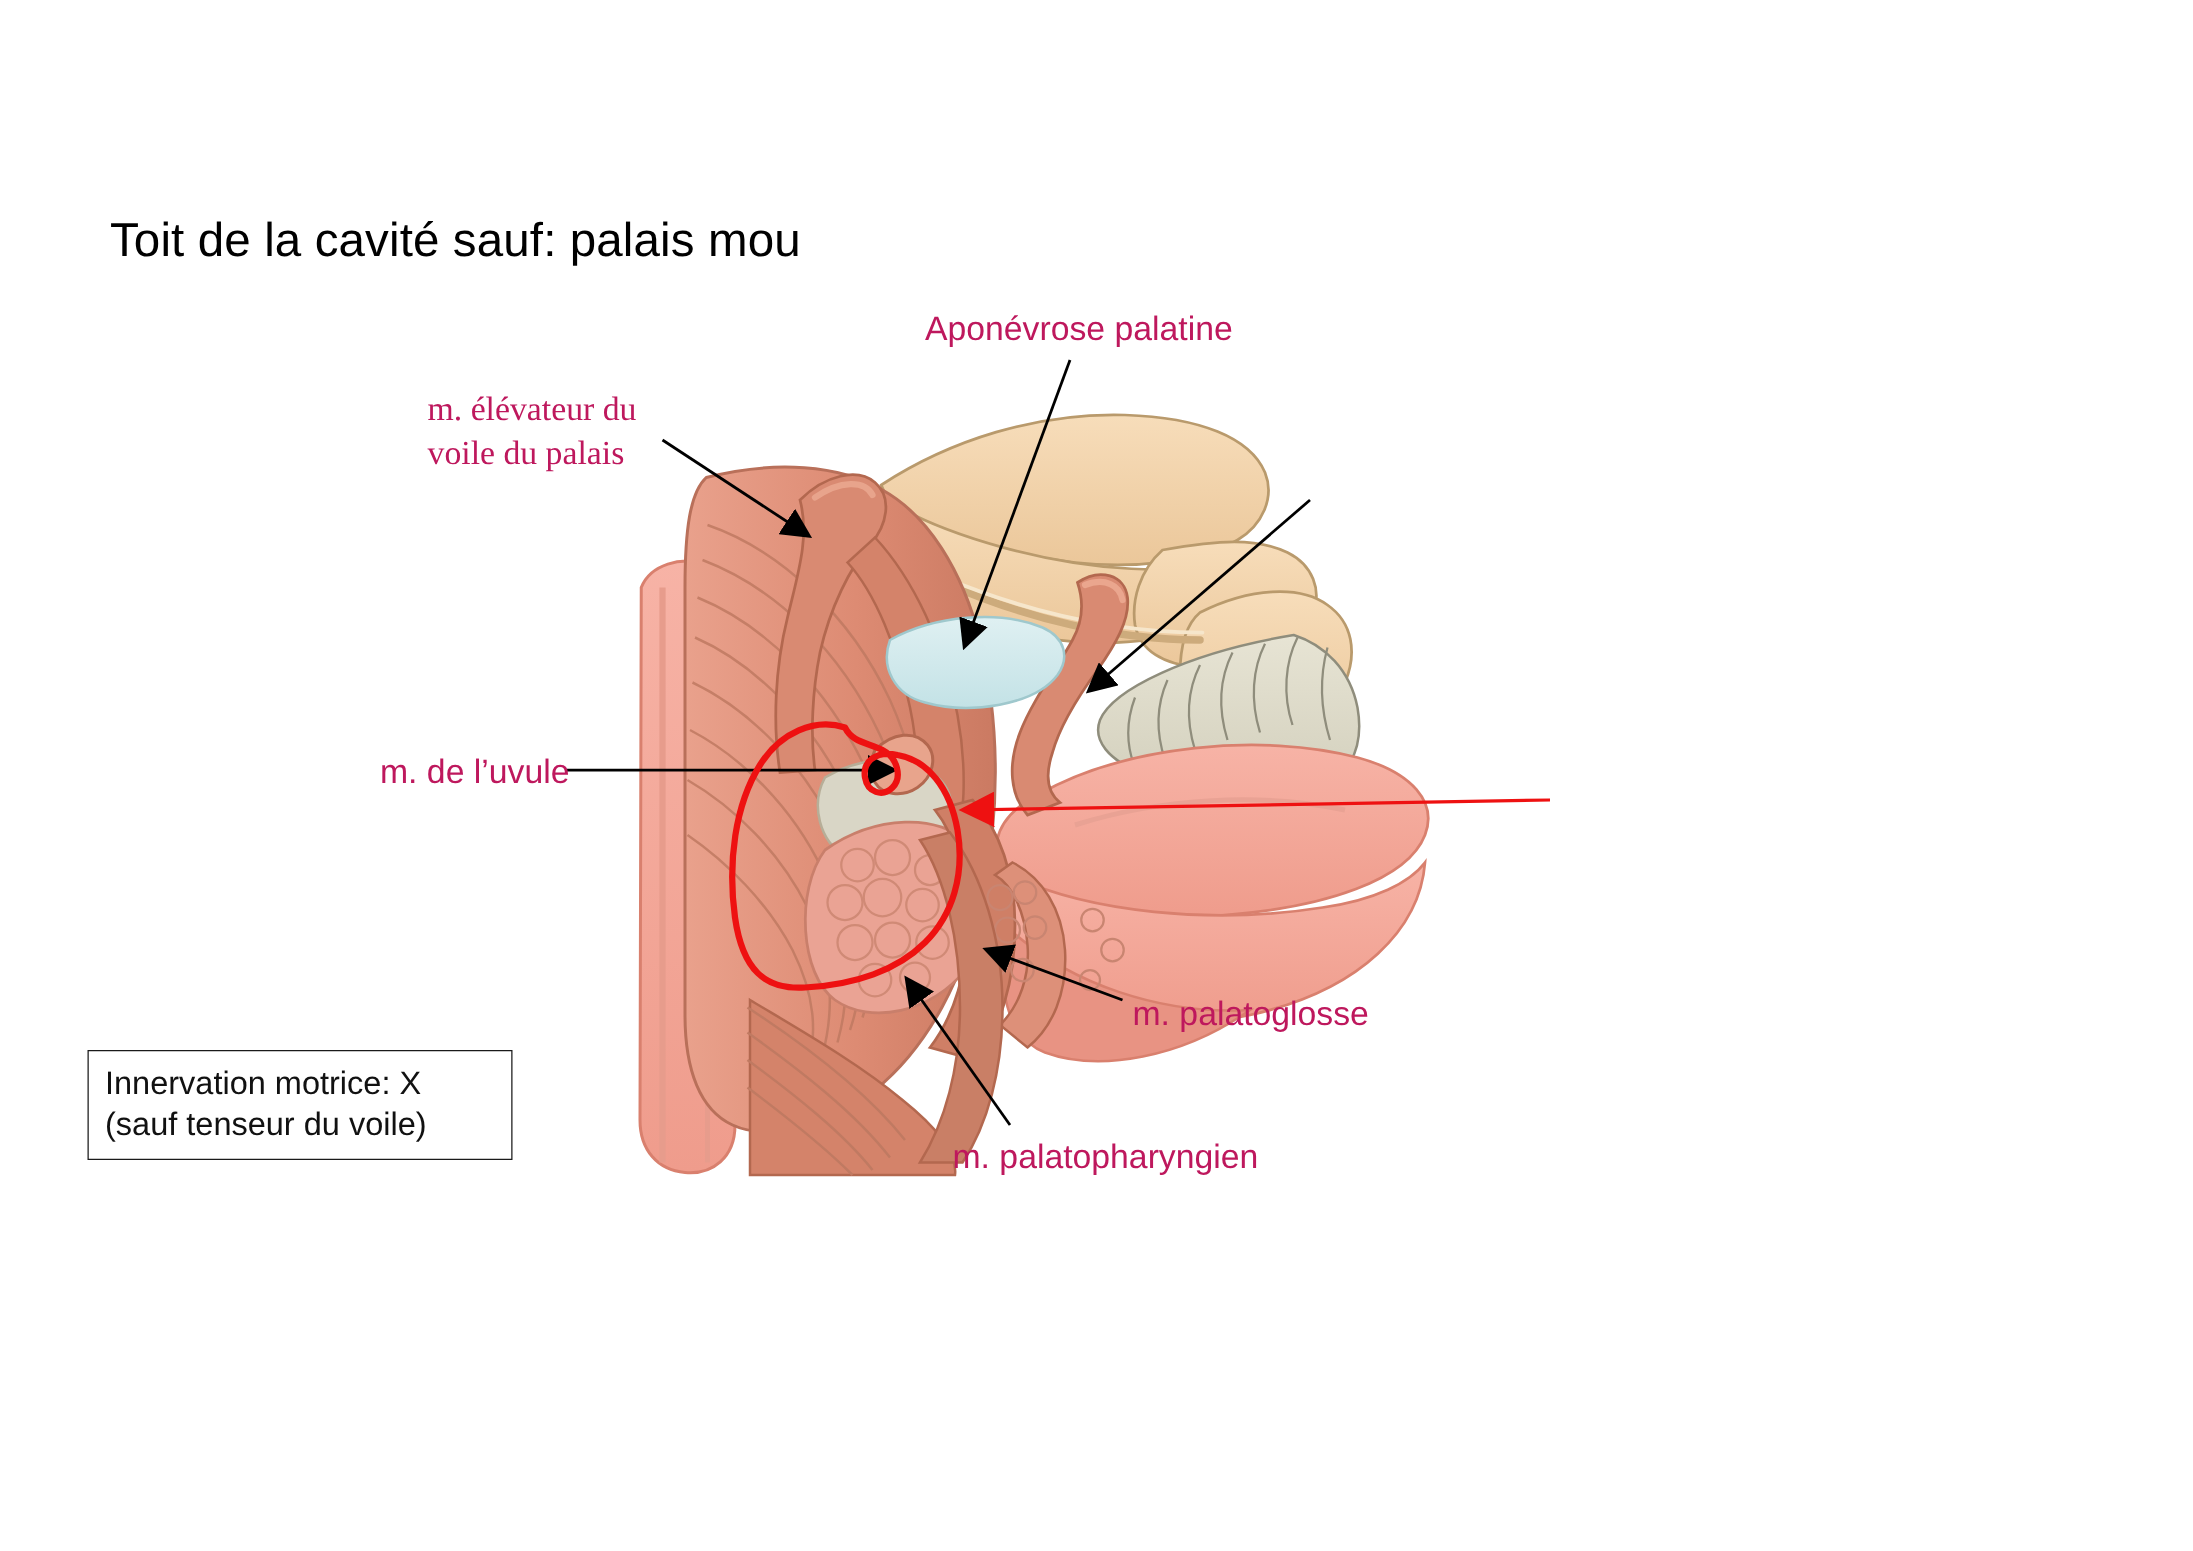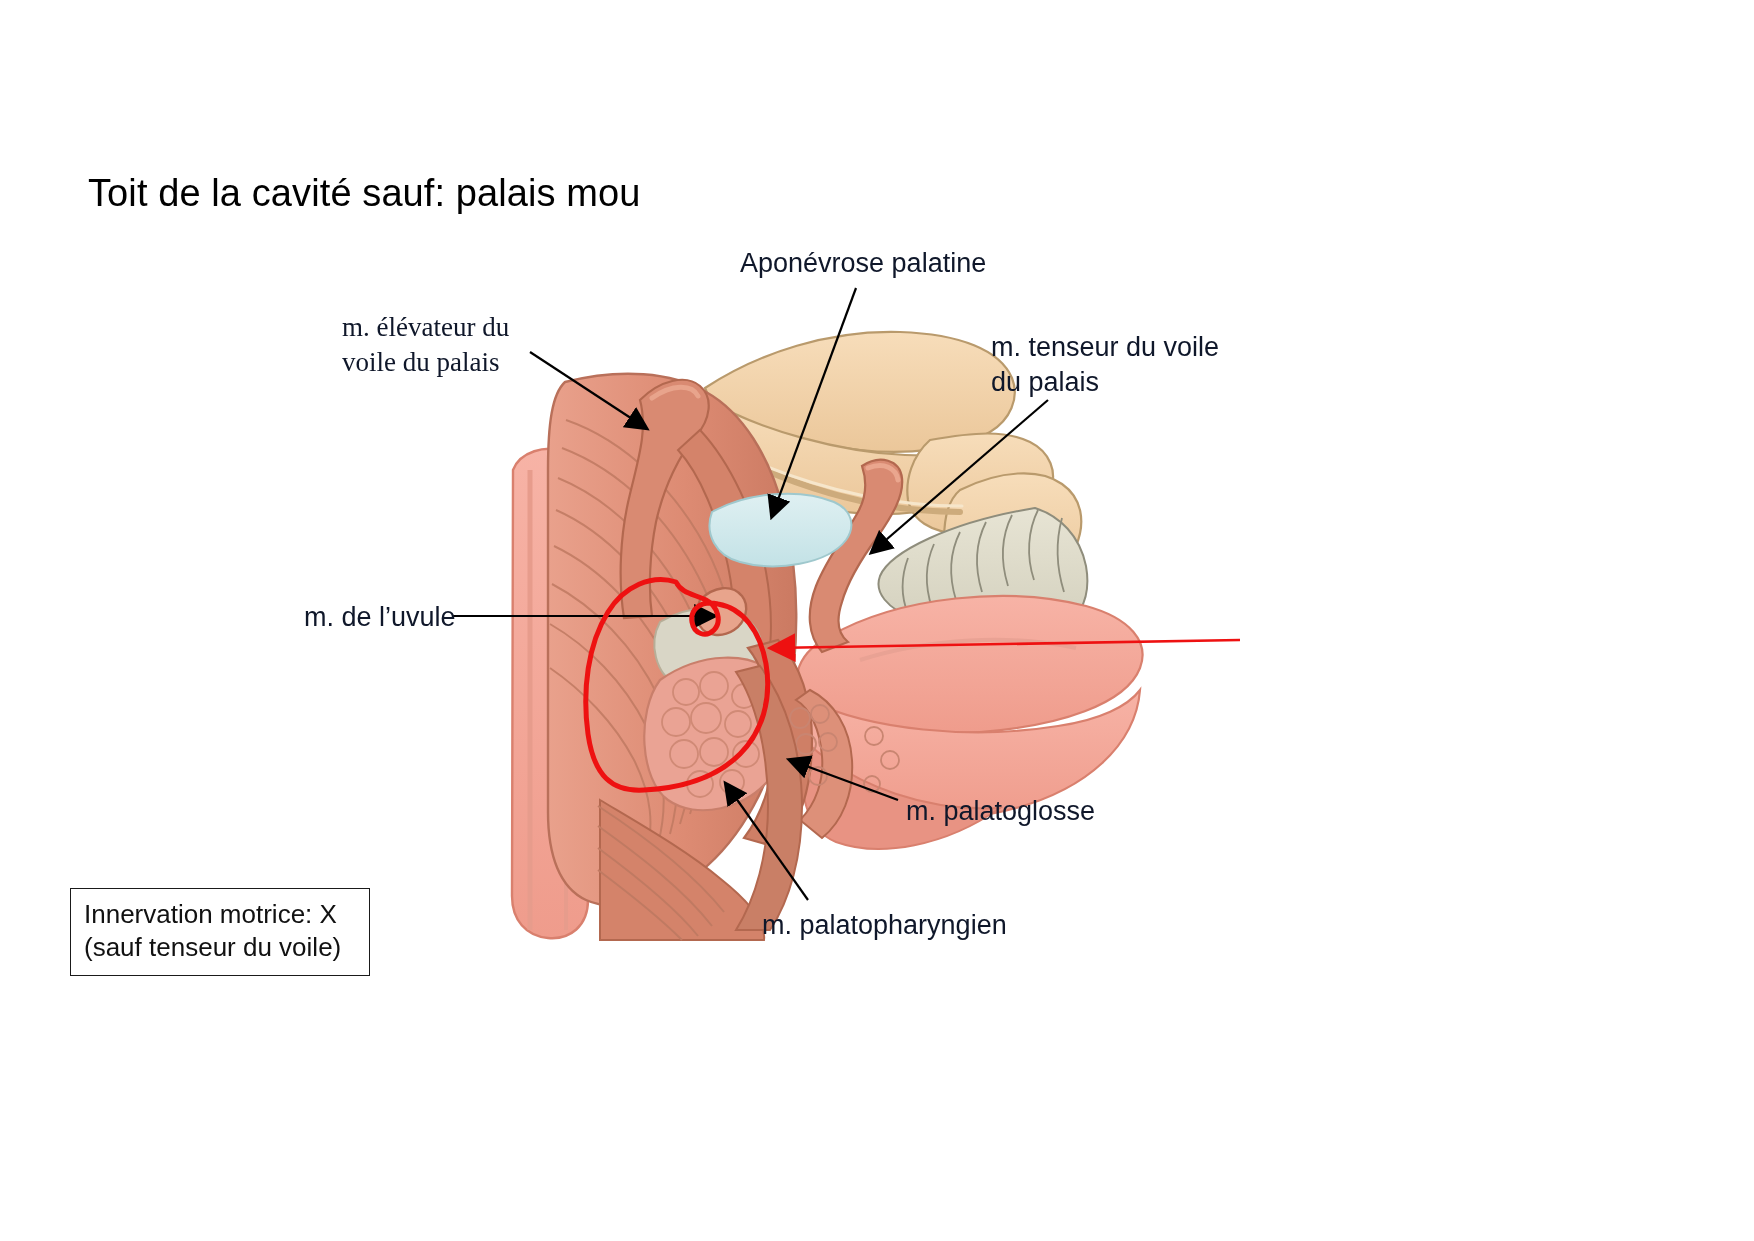--- a/index.html
+++ b/index.html
@@ -20,21 +20,21 @@
     color:#000000;
     white-space:nowrap;
     letter-spacing:0.1px;
   }
 
   
   .label{
     position:absolute;
     font-size:27px;
     line-height:35px;
-    color:#0f172a;
+    color:#be185d;
     white-space:pre-line;
   }
 
   
   .note-box{
     position:absolute;
     border:1.6px solid #1a1a1a;
     background:#ffffff;
     padding:9px 13px 11px 13px;
     font-size:26px;
@@ -261,26 +261,24 @@
              C722,622 718,606 706,600 C694,594 682,594 676,582 Z" fill="none" stroke="#ee1111" stroke-width="5" stroke-linecap="round" stroke-linejoin="round"></path>
   </svg>
 
   <div class="title">Toit de la cavité sauf: palais mou</div>
 
   <div class="label" style="left:740px; top:246px;">Aponévrose palatine</div>
 
   <div class="label" style="left:342px; top:310px;font-family:Liberation Serif, serif;">m. élévateur du
 voile du palais</div>
 
-  <div class="label" style="left:991px; top:330px;">m. tenseur du voile
-du palais</div>
 
   <div class="label" style="left:288px; top:600px;margin-left:16px;">m. de l’uvule</div>
 
   <div class="label" style="left:906px; top:794px;">m. palatoglosse</div>
 
   <div class="label" style="left:762px; top:908px;">m. palatopharyngien</div>
 
 
-  <div class="note-box" style="left:70px; top:888px; width:300px;">Innervation motrice: X
+  <div class="note-box" style="left:70px; top:840px; width:340px;">Innervation motrice: X
 (sauf tenseur du voile)</div>
 
 </div>
 
 </body></html>

